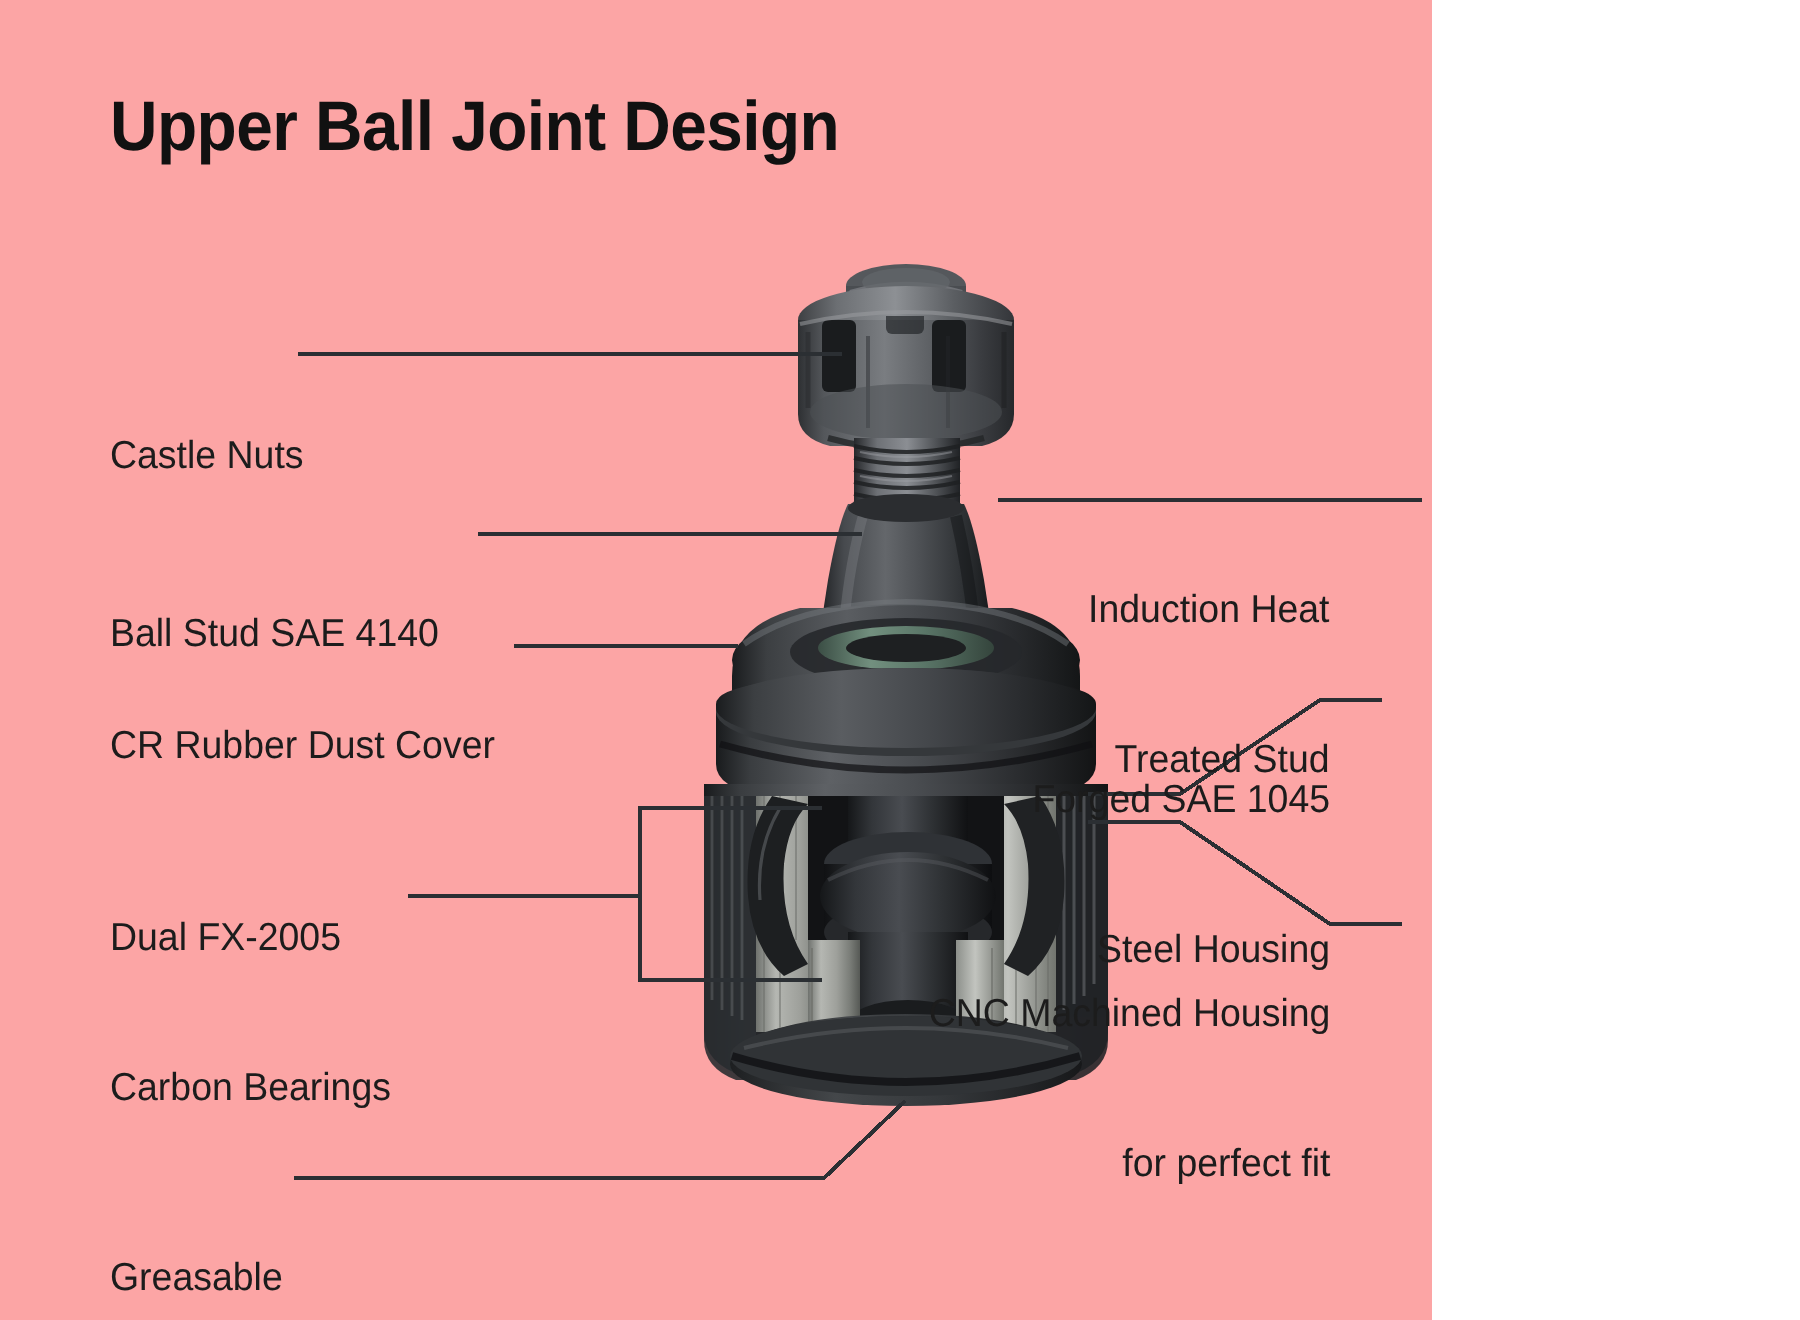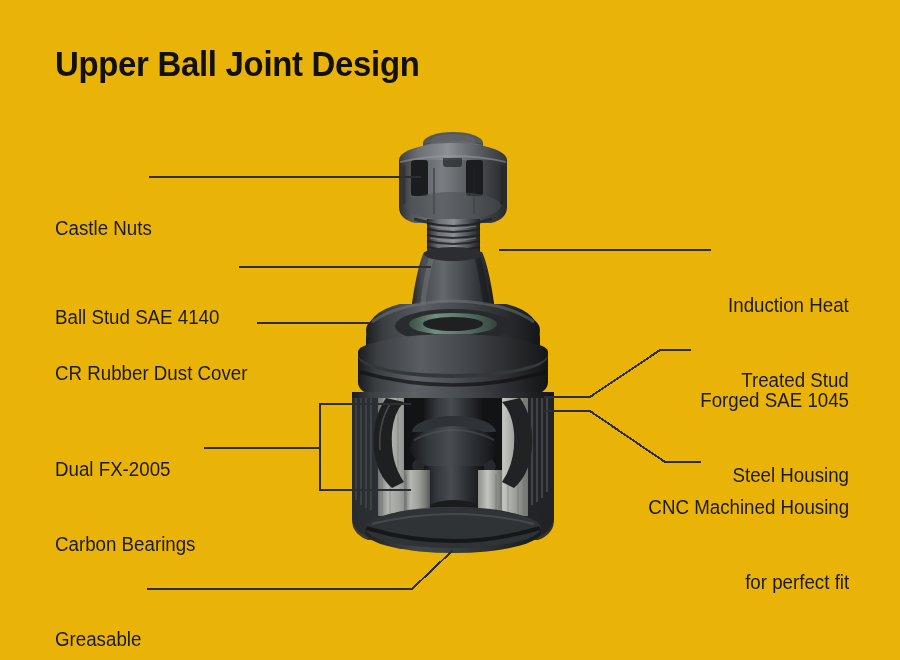--- a/index.html
+++ b/index.html
@@ -10,22 +10,22 @@
   body {
     width: 900px; height: 660px;
     position: relative;
     overflow: hidden;
     font-family: "Liberation Sans", sans-serif;
     color: #1a1a1a;
   }
   #diagram-root {
     position: absolute;
     left: 0; top: 0;
-    width: 900px; height: 660px;
-    background: #eab308;
+    width: 716px; height: 660px;
+    background: #fca5a5;
   }
   #page-title {
     position: absolute;
     left: 55px; top: 44px;
     font-size: 35px;
     font-weight: bold;
     letter-spacing: -0.3px;
     font-family: "Liberation Sans Narrow", "Liberation Sans", sans-serif;
     transform: scaleX(0.94);
     transform-origin: left center;

